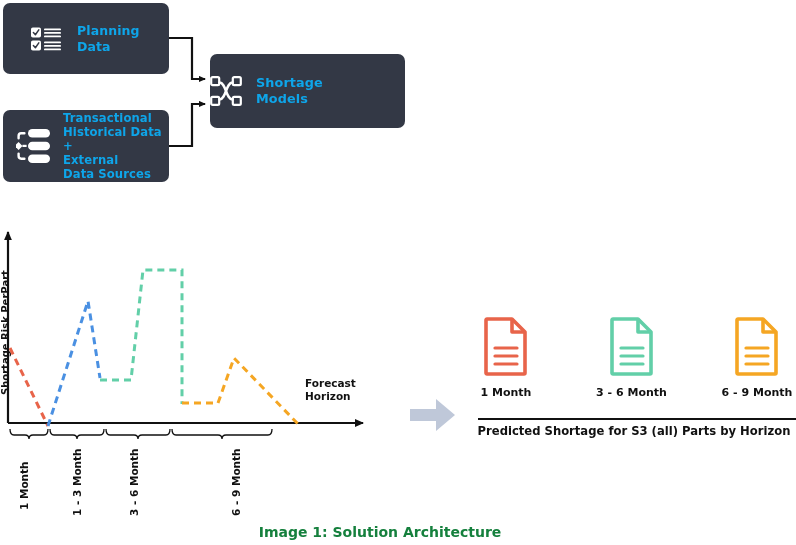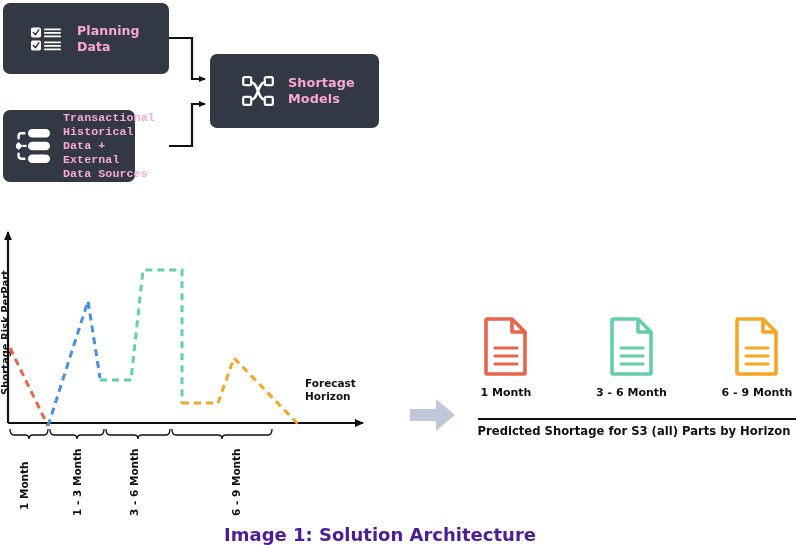--- a/index.html
+++ b/index.html
@@ -31,35 +31,35 @@
     align-items: center;
     box-sizing: border-box;
   }
   .box .box-icon {
     flex: 0 0 auto;
     display: flex;
     align-items: center;
     justify-content: center;
   }
   .box .box-label {
-    color: #f9a8d4;
+    color: #0ea5e9;
     font-weight: bold;
     font-size: 12.5px;
     line-height: 1.22;
     white-space: pre-line;
     letter-spacing: 0.1px;
   }
 
   #box-planning      { left: 3px;   top: 3px;   width: 166px; height: 71px;  padding-left: 27px; }
   #box-planning .box-label { margin-left: 13px; }
 
-  #box-transactional { left: 3px;   top: 110px; width: 132px; height: 72px;  padding-left: 13px; font-family: Liberation Mono, monospace; }
+  #box-transactional { left: 3px;   top: 110px; width: 166px; height: 72px;  padding-left: 13px; }
   #box-transactional .box-label { margin-left: 11px; font-size: 11.6px; }
 
-  #box-models        { left: 210px; top: 54px;  width: 169px; height: 74px;  padding-left: 32px; }
+  #box-models        { left: 210px; top: 54px;  width: 195px; height: 74px;  }
   #box-models .box-label { margin-left: 14px; font-size: 12.8px; }
 
   
   #connectors, #chart-svg, #right-svg {
     position: absolute;
     overflow: visible;
   }
   #connectors { left: 0; top: 0; width: 400px; height: 200px; }
 
   
@@ -139,23 +139,23 @@
     white-space: nowrap;
   }
 
   
   #figure-caption {
     position: absolute;
     left: 0;
     top: 524px;
     width: 760px;
     text-align: center;
-    font-size: 18px;
-    font-weight: bold;
-    color: #4c1d95;
+    font-size: 14px;
+    font-weight: bold;
+    color: #15803d;
   }
 </style>
 </head>
 <body>
 
 <div class="stage">
 
   <div class="box" id="box-planning">
     <span class="box-icon">
       <svg width="34" height="26" viewBox="0 0 34 26">

